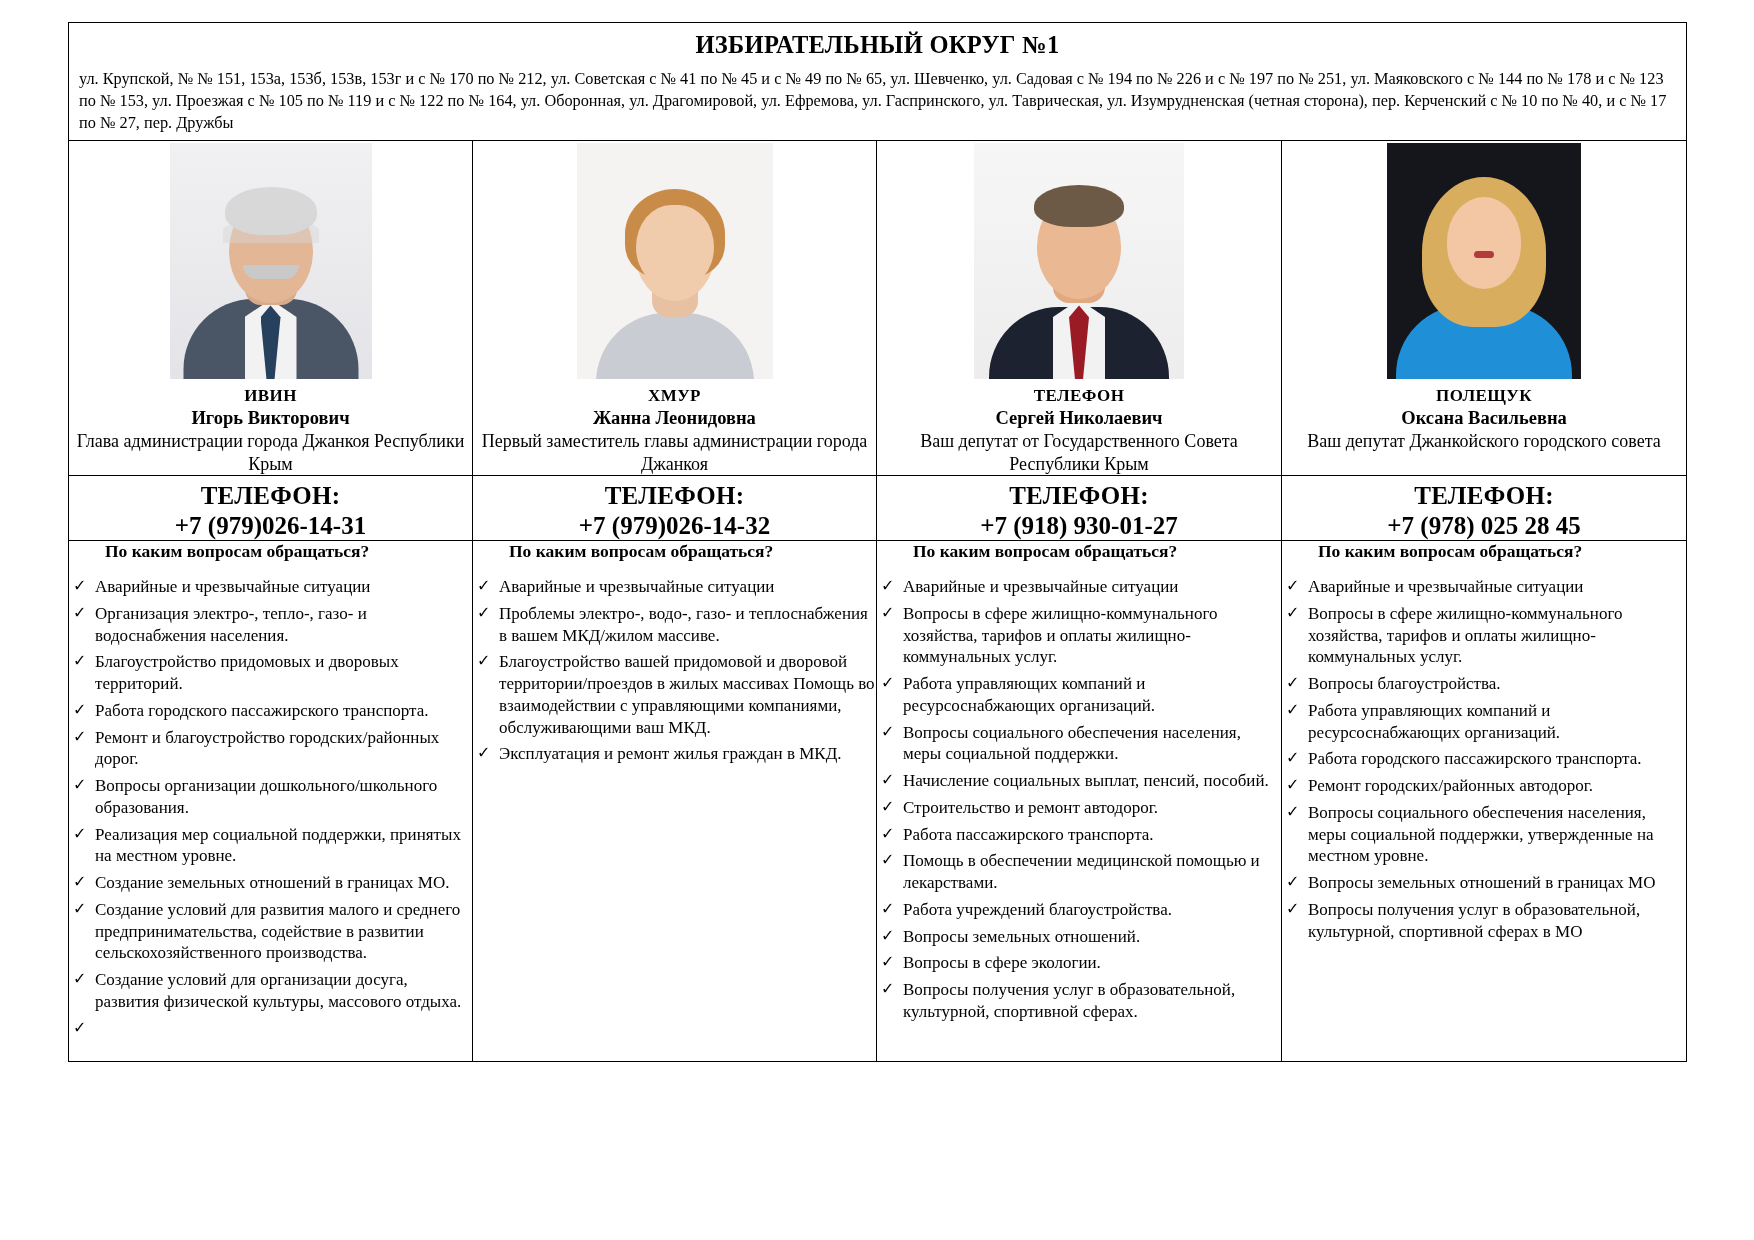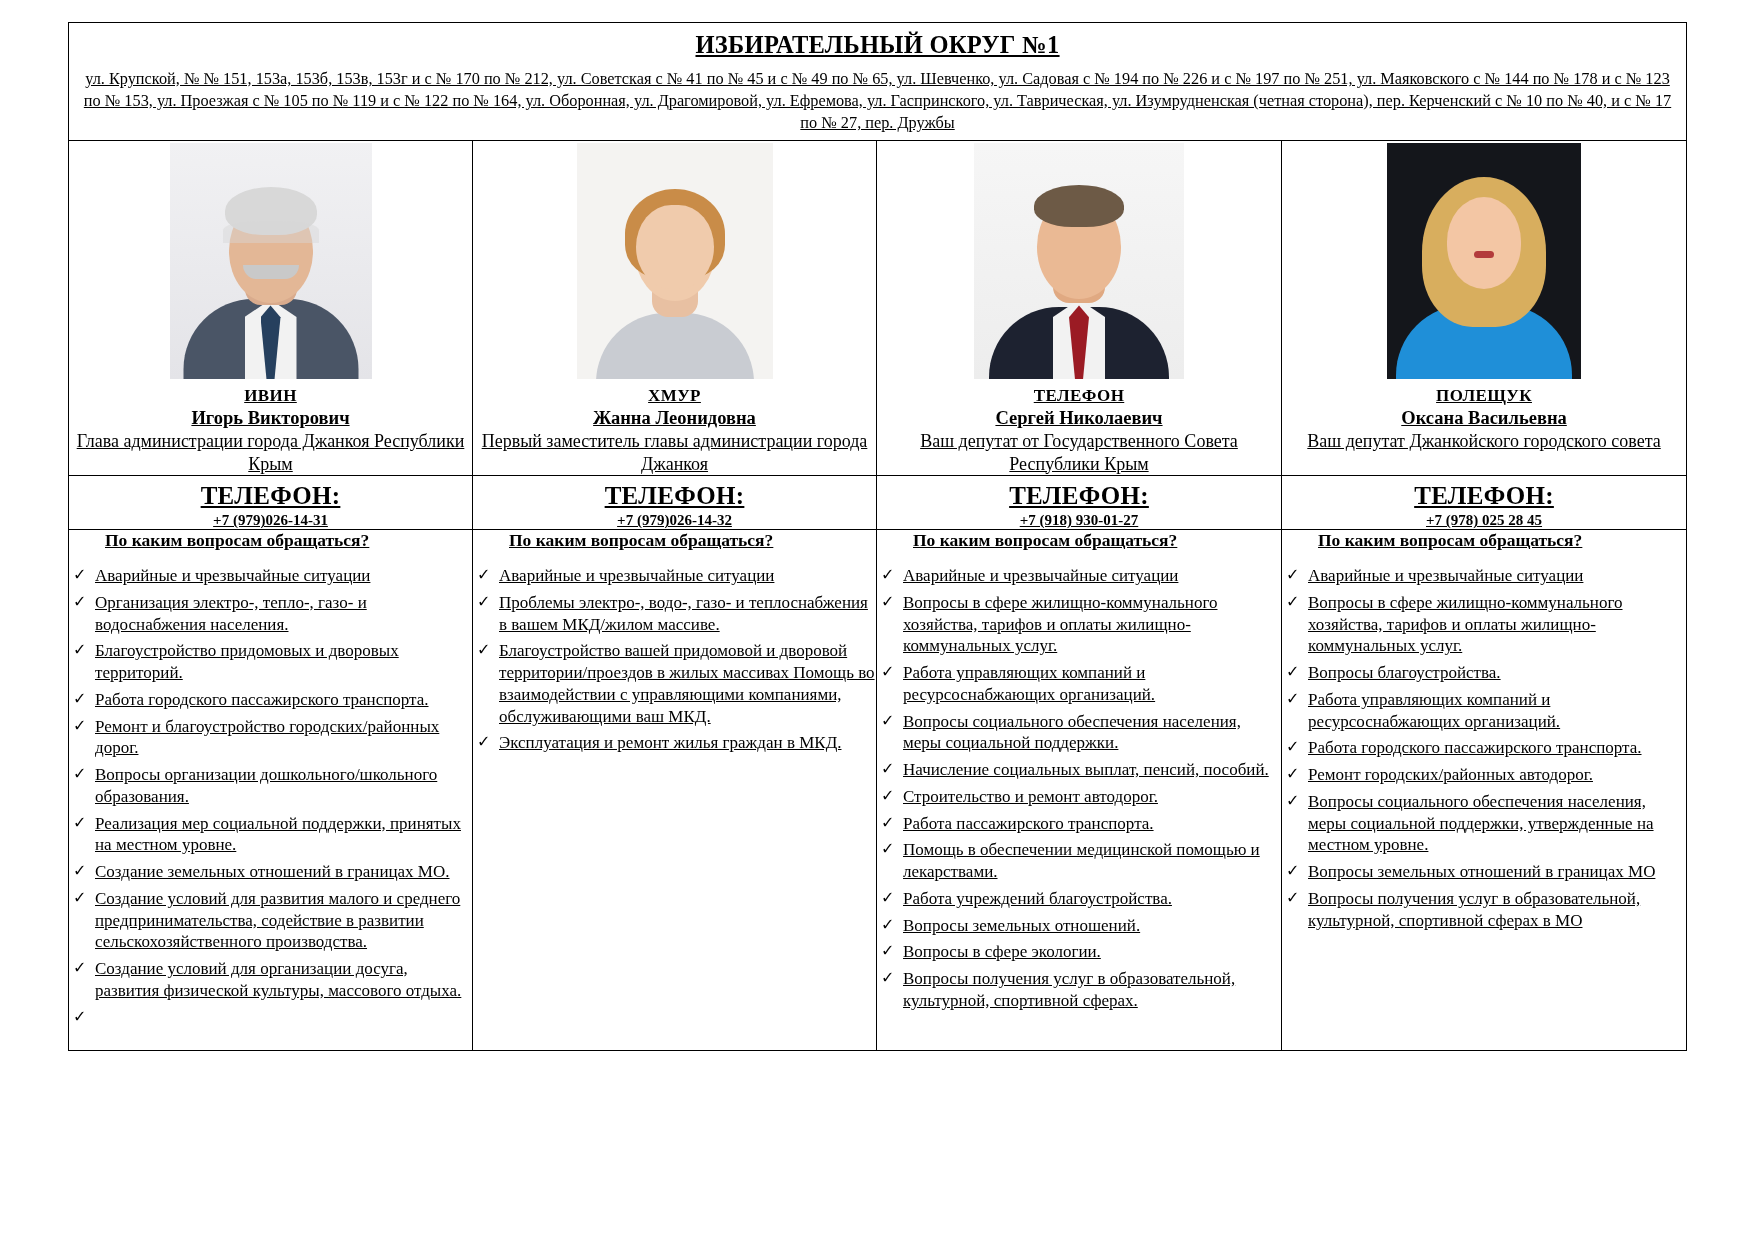--- a/index.html
+++ b/index.html
@@ -12,41 +12,40 @@
     height: 1240px;
     font-family: "Liberation Serif", serif;
     color: #000;
     overflow: hidden;
   }
   .page {
     box-sizing: border-box;
     width: 1754px;
     height: 1240px;
     padding: 22px 68px 10px 68px;
-    text-decoration: underline;
   }
   table.sheet {
     border-collapse: collapse;
     width: 1618px;
     table-layout: fixed;
   }
   table.sheet td {
     border: 1.6px solid #000;
     vertical-align: top;
     padding: 0;
   }
   .title {
     text-align: center;
     font-weight: bold;
     font-size: 24.5px;
     padding: 8px 0 6px 0;
     letter-spacing: 0.3px;
   }
   .streets {
-    text-align: center;
+    text-align: left;
     font-size: 16.3px;
     line-height: 1.34;
     padding: 3px 10px 7px 10px;
   }
   .headcell {
     border-bottom: none !important;
   }
   .person-cell {
     padding: 8px 8px 10px 8px;
     text-align: center;
@@ -146,21 +145,21 @@
     padding: 5px 4px 7px 4px;
   }
   .phone-label {
     font-weight: bold;
     font-size: 25px;
     letter-spacing: 0.3px;
     margin-top: 6px;
   }
   .phone-num {
     font-weight: bold;
-    font-size: 15px;
+    font-size: 25px;
     margin-top: 2px;
   }
   .q-cell {
     padding: 8px 10px 10px 10px;
     height: 520px;
   }
   .q-title {
     font-weight: bold;
     font-size: 17.5px;
     margin-bottom: 14px;

